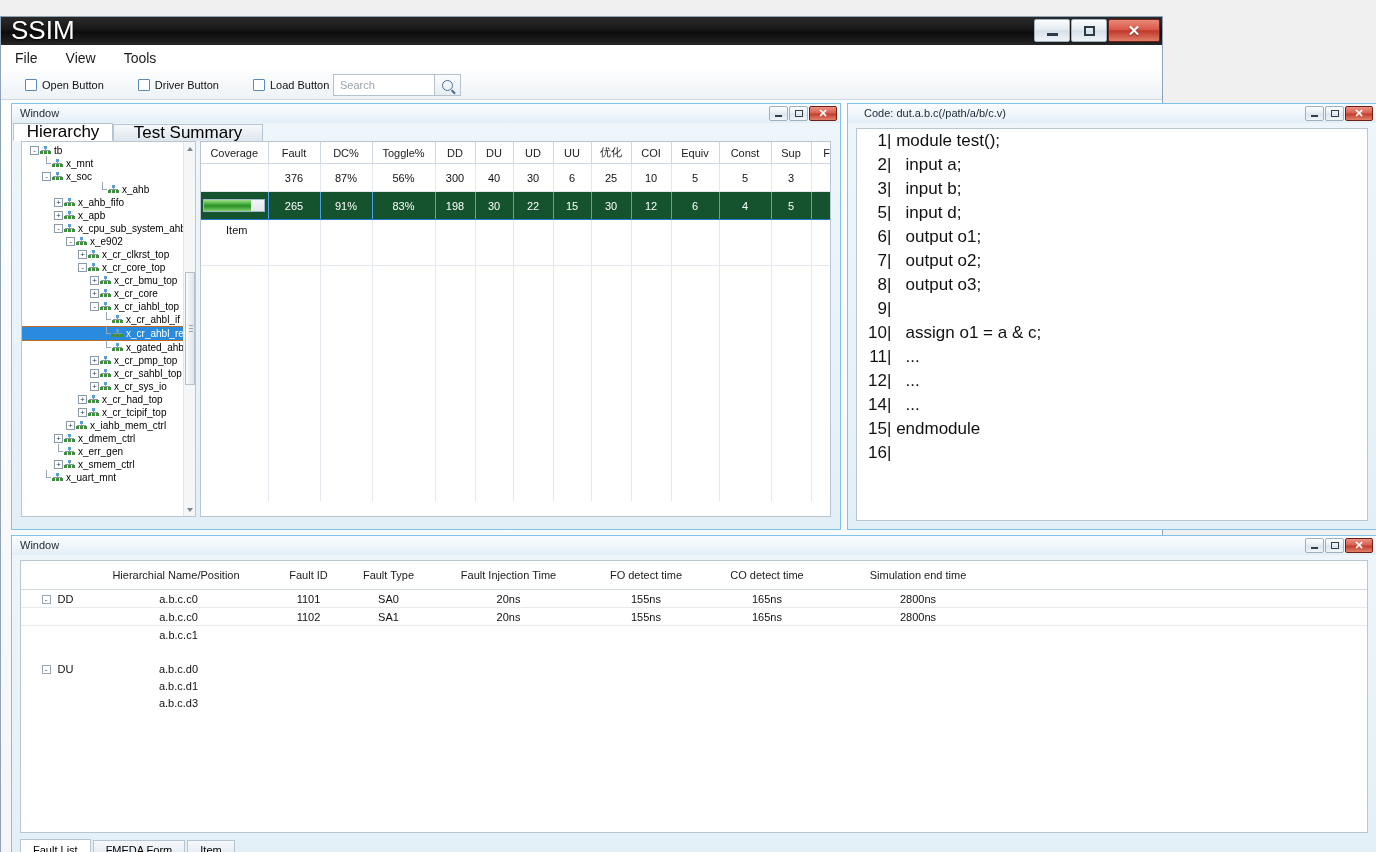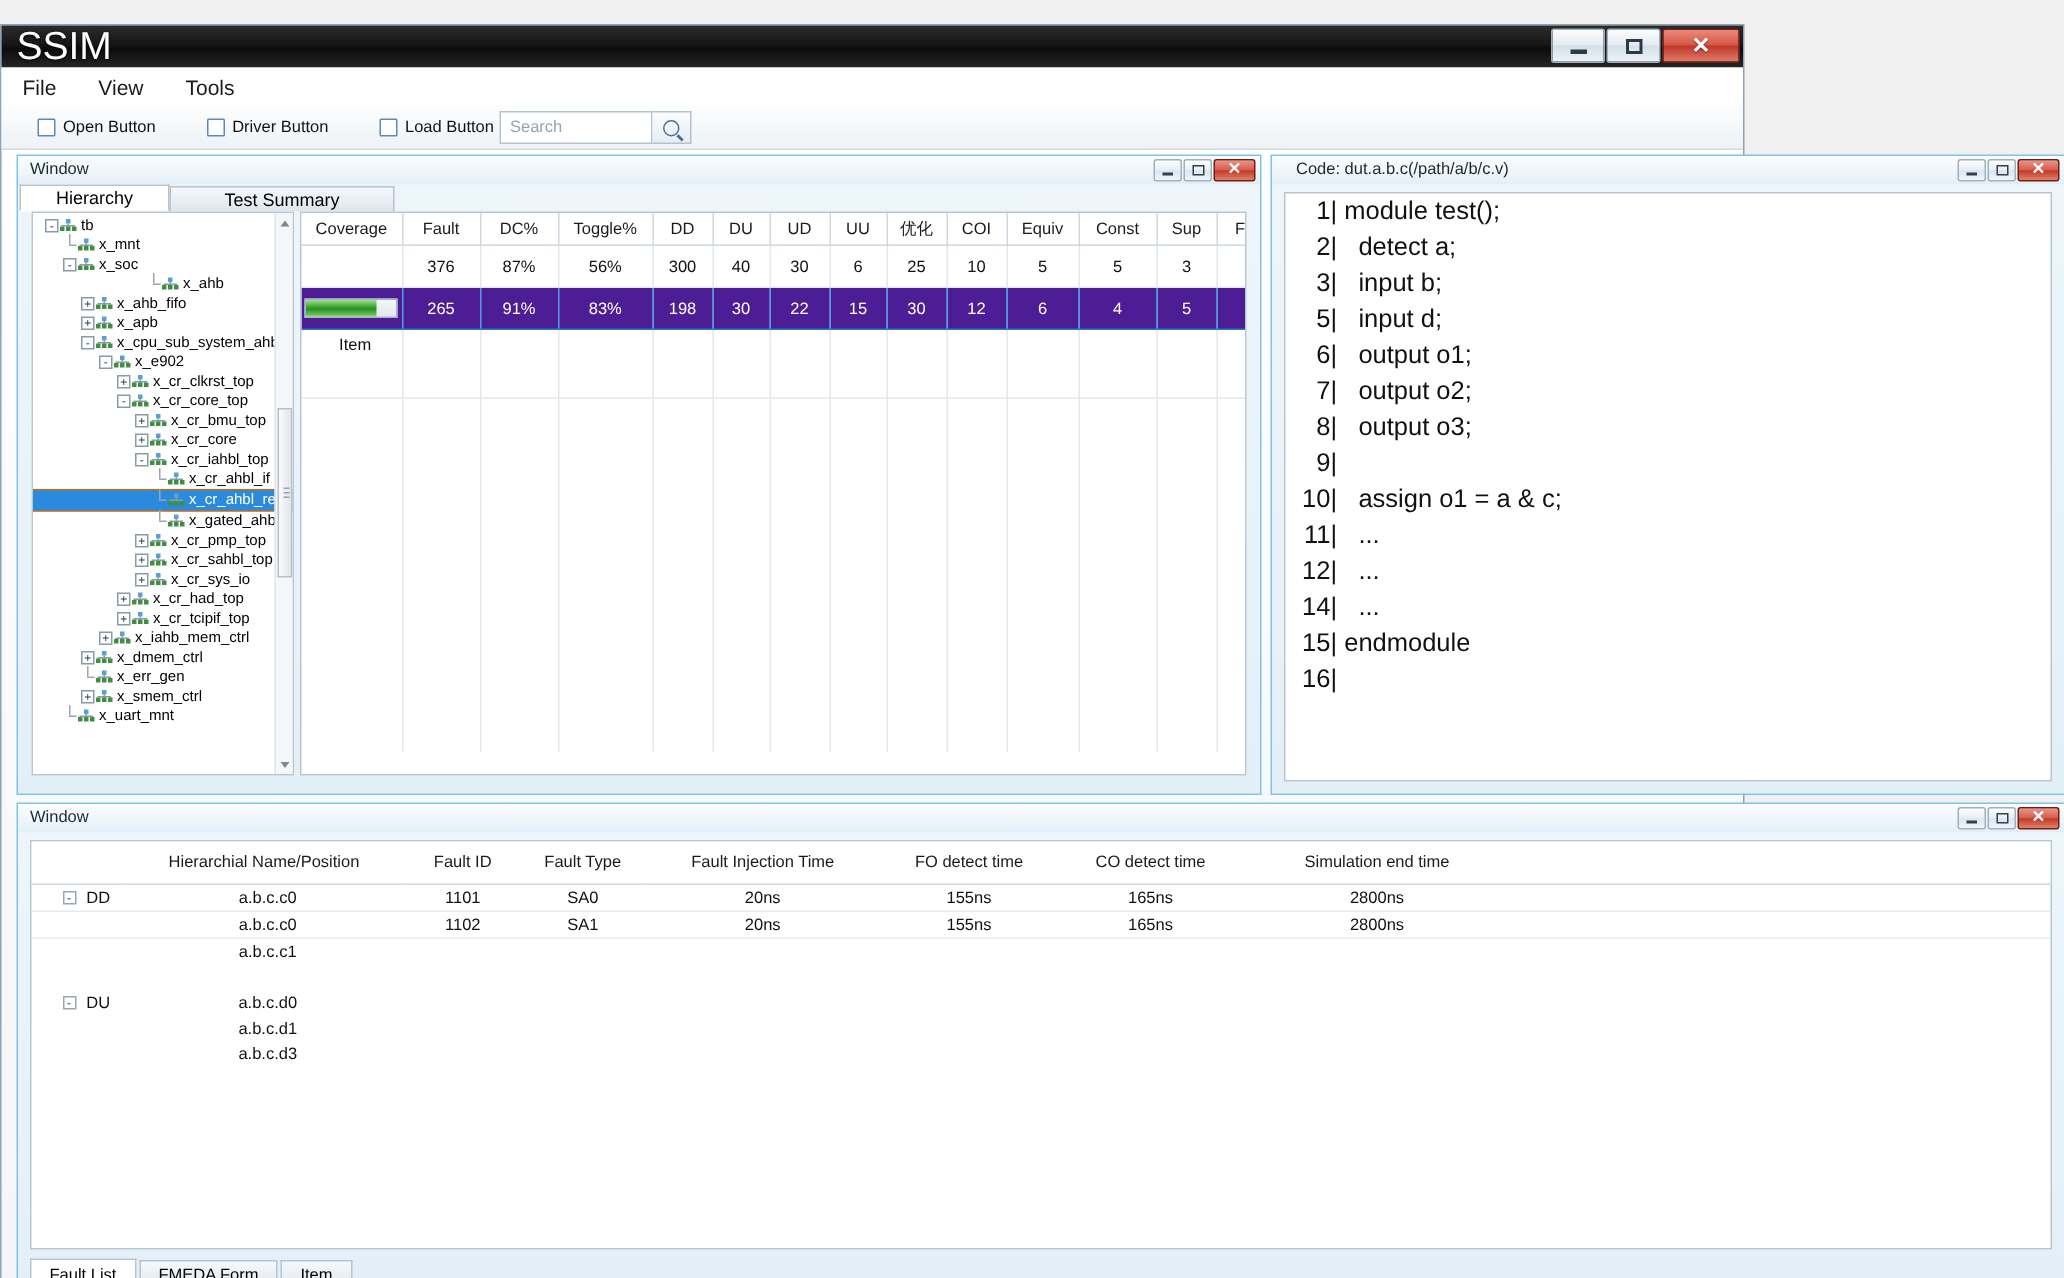--- a/index.html
+++ b/index.html
@@ -120,21 +120,21 @@
     background:linear-gradient(#eb9284 0%,#d75e4d 48%,#c23a29 53%,#e2816d 100%);
     border:1px solid #6e2016;
   }
   .p-min{width:7px;height:2px;background:#32404d;margin-top:5px;}
   .p-max{width:8px;height:7px;border:1.5px solid #32404d;box-sizing:border-box;}
   .p-close{color:#fff;font-size:11px;font-weight:bold;line-height:1;}
   
   #paneHier{left:10px;top:86px;width:830px;height:427px;}
   .tabstrip{position:absolute;left:1px;top:19px;height:18px;display:flex;align-items:flex-end;}
   .tab{
-    height:17px;padding:0 10px;font-size:12px;
+    height:17px;padding:0 10px;font-size:17px;
     display:flex;align-items:center;justify-content:center;
     border:1px solid #b6c4d0;border-bottom:0;
     background:linear-gradient(#f6f8fa,#dde6ee);
     box-sizing:border-box;
   }
   .tab.active{background:#ffffff;height:18px;border-bottom:1px solid #fff;}
   .treebox{
     position:absolute;left:9px;top:37px;width:175px;height:473px;
     background:#fff;border:1px solid #b9c6d1;box-sizing:border-box;overflow:hidden;
   }
@@ -191,21 +191,21 @@
   table.cov{border-collapse:collapse;table-layout:fixed;width:659px;}
   table.cov th{
     height:19px;font-size:11px;font-weight:normal;color:#1b1b1b;
     background:#fff;border-right:1px solid #cfd8e0;border-bottom:1px solid #cfd8e0;
     text-align:center;
   }
   table.cov td{
     height:25px;font-size:11px;text-align:center;color:#111;
     border-right:1px solid #e2e8ee;border-bottom:1px solid #e2e8ee;
   }
-  table.cov tr.selrow td{background:#4c1d95;color:#fff;border-right:1px solid #4f9fe3;border-bottom:1px solid #1f7cc9;}
+  table.cov tr.selrow td{background:#14532d;color:#fff;border-right:1px solid #4f9fe3;border-bottom:1px solid #1f7cc9;}
   .pbar{
     width:62px;height:13px;margin:0 auto;
     background:linear-gradient(#f3f5f7,#e3e7eb);
     border:1px solid #9fb6c6;box-sizing:border-box;position:relative;
   }
   .pbar .fill{
     position:absolute;left:0;top:0;bottom:0;width:78%;
     background:linear-gradient(#9fe08a 0%,#34a02e 45%,#2a8f26 55%,#7fd06a 100%);
   }
   .cell-item{text-align:left;padding-left:6px;font-size:11px;}
@@ -833,21 +833,21 @@
         </div>
       <div class="pbtn">
           <span class="p-max"></span>
         </div>
       <div class="pbtn close">
           <span class="p-close">✕</span>
         </div>
     </div>
     <div class="codebox" id="codeBox">
         <div class="cline"><span class="ln">1</span><span>| module test();</span></div>
-        <div class="cline"><span class="ln">2</span><span>|   detect a;</span></div>
+        <div class="cline"><span class="ln">2</span><span>|   input a;</span></div>
         <div class="cline"><span class="ln">3</span><span>|   input b;</span></div>
         <div class="cline"><span class="ln">5</span><span>|   input d;</span></div>
         <div class="cline"><span class="ln">6</span><span>|   output o1;</span></div>
         <div class="cline"><span class="ln">7</span><span>|   output o2;</span></div>
         <div class="cline"><span class="ln">8</span><span>|   output o3;</span></div>
         <div class="cline"><span class="ln">9</span><span>| </span></div>
         <div class="cline"><span class="ln">10</span><span>|   assign o1 = a &amp; c;</span></div>
         <div class="cline"><span class="ln">11</span><span>|   ...</span></div>
         <div class="cline"><span class="ln">12</span><span>|   ...</span></div>
         <div class="cline"><span class="ln">14</span><span>|   ...</span></div>

